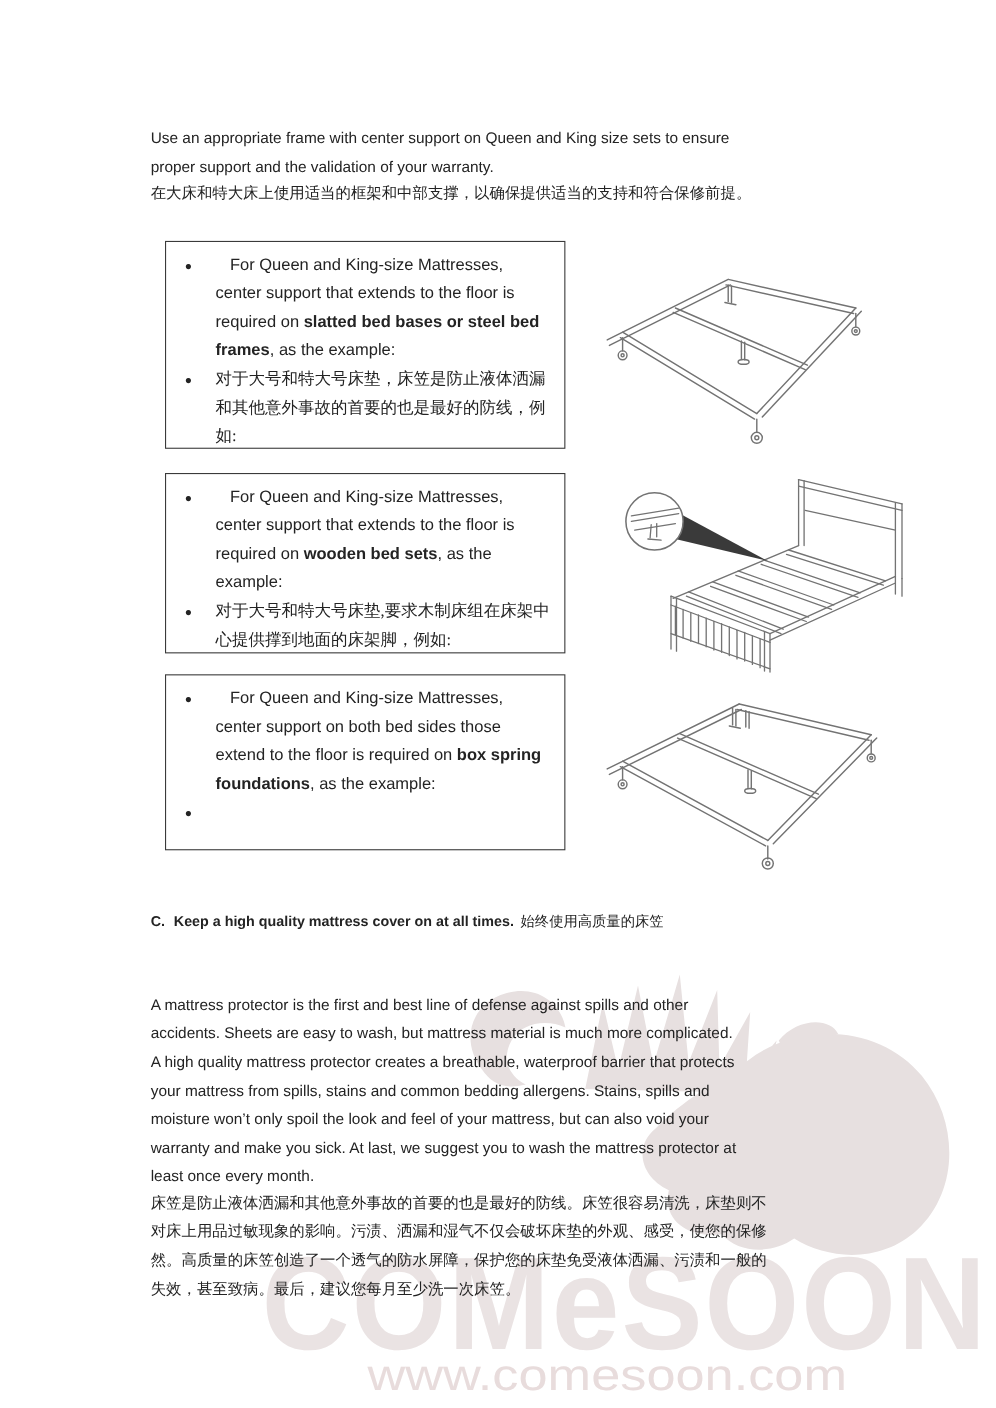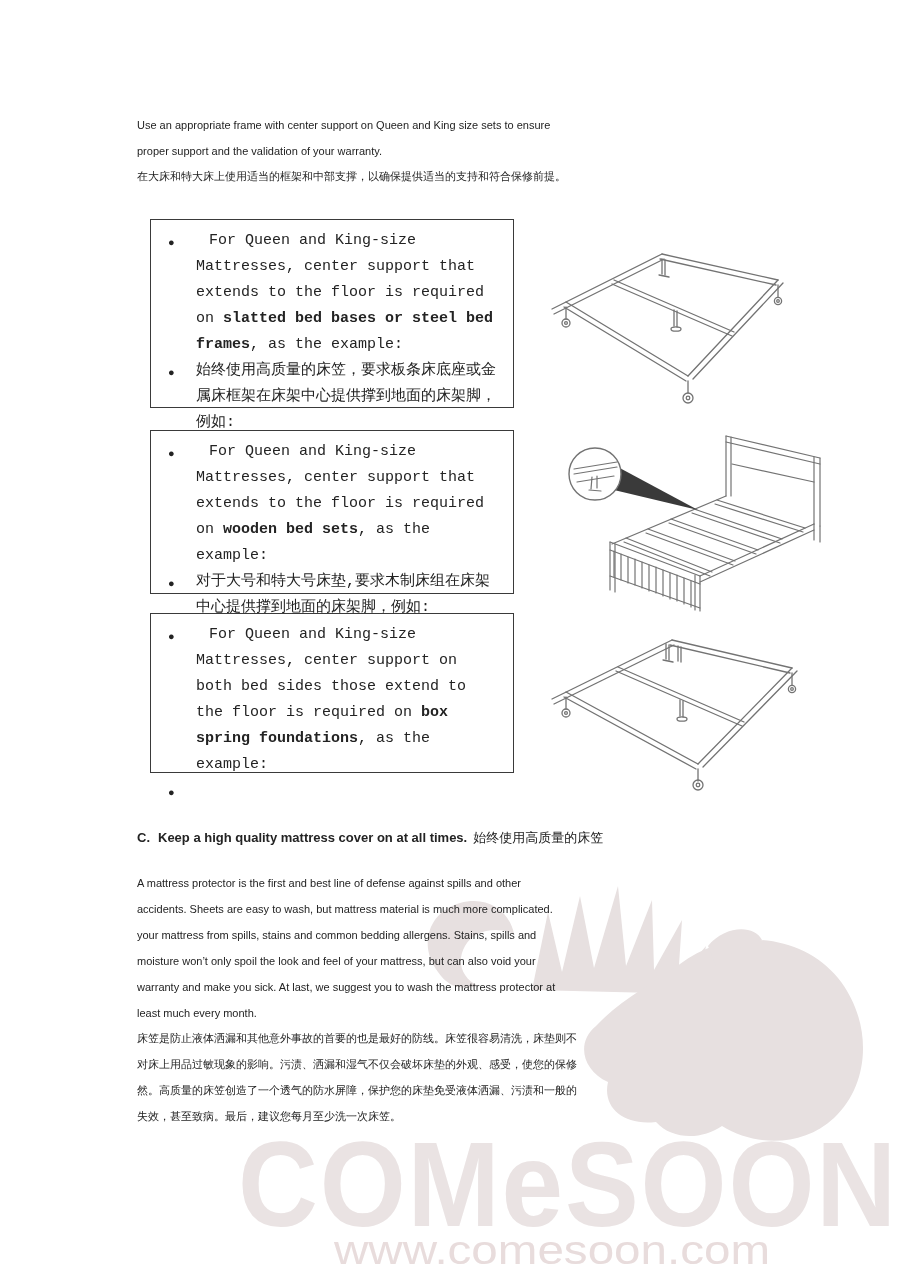--- a/index.html
+++ b/index.html
@@ -1,28 +1,28 @@
 <!DOCTYPE html>
 <html><head>
 <meta charset="utf-8">
 <style>
   html,body{margin:0;padding:0;background:#ffffff;}
   .page{position:relative;width:905px;height:1280px;background:#ffffff;overflow:hidden;
         font-family:"Liberation Sans",sans-serif;color:#232323;}
   .layer{position:absolute;z-index:1;}
   .wm{position:absolute;z-index:0;}
-  .line{white-space:nowrap;font-size:11px;line-height:26px;}
-  .zh{font-family:Liberation Mono, monospace;}
+  .line{white-space:nowrap;font-size:14px;line-height:26px;}
+  .zh{font-family:Liberation Serif, serif;}
   
   .ibox{position:absolute;z-index:1;box-sizing:border-box;border:1.5px solid #3a3a3a;
         background:#ffffff;padding:8px 12px 0 10px;font-size:15px;line-height:26px;}
   .brow{display:flex;align-items:flex-start;}
   .bdot{flex:0 0 28px;width:28px;font-size:11px;padding-left:7px;padding-top:1px;}
   .btxt{flex:1;}
-  .btxt.en{text-indent:13px;font-family:Liberation Mono, monospace;}
+  .btxt.en{text-indent:13px;}
   .btxt b{font-weight:700;}
   
   .heading{font-size:13px;line-height:24px;white-space:nowrap;}
   .heading .hletter,.heading .hen{font-weight:700;}
   .heading .hletter{margin-right:8px;}
   .heading .hzh{font-weight:400;margin-left:6px;}
   
   .ill{position:absolute;z-index:1;}
   .ill svg{display:block;}
 </style>
@@ -60,21 +60,21 @@
     <div class="line zh">在大床和特大床上使用适当的框架和中部支撑，以确保提供适当的支持和符合保修前提。</div>
   </div>
 
   <div class="ibox" style="left:150px;top:219px;width:364px;height:189px;">
     <div class="brow">
       <span class="bdot">●</span>
       <div class="btxt en"><span>For Queen and King-size Mattresses, center support that extends to the floor is required on </span><b>slatted bed bases or steel bed frames</b><span>, as the example:</span></div>
     </div>
     <div class="brow">
       <span class="bdot">●</span>
-      <div class="btxt zh">始终使用高质量的床笠，要求板条床底座或金属床框架在床架中心提供撑到地面的床架脚，例如:</div>
+      <div class="btxt zh">对于大号和特大号床垫，床笠是防止液体洒漏和其他意外事故的首要的也是最好的防线，例如:</div>
     </div>
   </div>
 
   <div class="ill" style="left:550px;top:228px;">
     <svg width="318" height="178" viewBox="0 0 318 178">
       <g stroke="#737373" stroke-width="1.3" fill="none" stroke-linecap="round">
         <path d="M2 81 L112 26"></path>
           <path d="M4 86 L114 31"></path>
         <path d="M112 26 L228 52"></path>
           <path d="M110 31 L226 57"></path>
@@ -221,26 +221,27 @@
           <circle cx="150" cy="173" r="5"></circle>
           <circle cx="150" cy="173" r="1.8"></circle>
       </g>
     </svg>
   </div>
 
   <div class="layer heading" style="left:137px;top:826px;">
     <span class="hletter">C.</span><span class="hen">Keep a high quality mattress cover on at all times.</span><span class="hzh zh">始终使用高质量的床笠</span>
   </div>
 
-  <div class="layer" style="left:137px;top:870px;width:660px;">
+  <div class="layer" style="left:137px;top:900px;width:660px;">
     <div class="line">A mattress protector is the first and best line of defense against spills and other</div>
     <div class="line">accidents. Sheets are easy to wash, but mattress material is much more complicated.</div>
+    <div class="line">A high quality mattress protector creates a breathable, waterproof barrier that protects</div>
     <div class="line">your mattress from spills, stains and common bedding allergens. Stains, spills and</div>
     <div class="line">moisture won’t only spoil the look and feel of your mattress, but can also void your</div>
     <div class="line">warranty and make you sick. At last, we suggest you to wash the mattress protector at</div>
-    <div class="line">least much every month.</div>
+    <div class="line">least once every month.</div>
     <div class="line zh">床笠是防止液体洒漏和其他意外事故的首要的也是最好的防线。床笠很容易清洗，床垫则不</div>
     <div class="line zh">对床上用品过敏现象的影响。污渍、洒漏和湿气不仅会破坏床垫的外观、感受，使您的保修</div>
     <div class="line zh">然。高质量的床笠创造了一个透气的防水屏障，保护您的床垫免受液体洒漏、污渍和一般的</div>
     <div class="line zh">失效，甚至致病。最后，建议您每月至少洗一次床笠。</div>
   </div>
 
 </div>
 
 </body></html>

